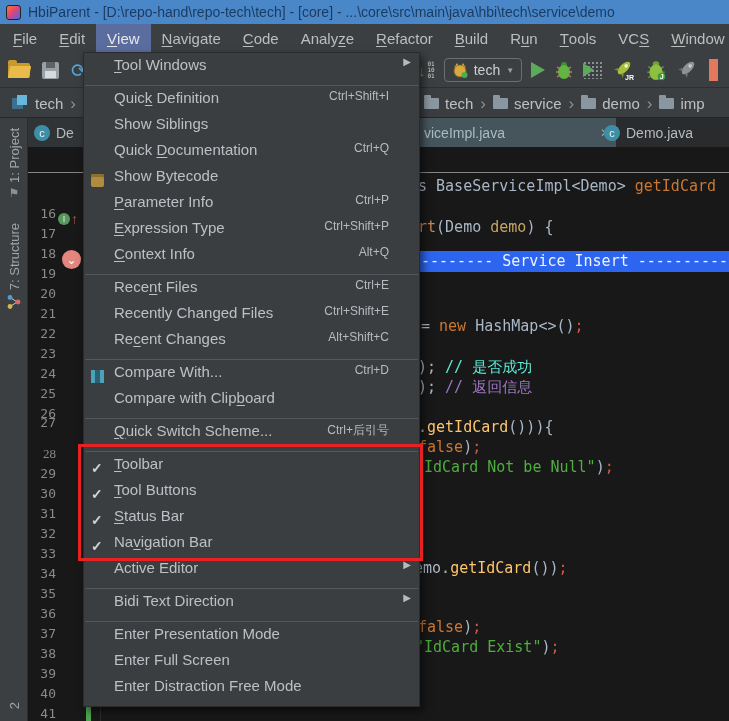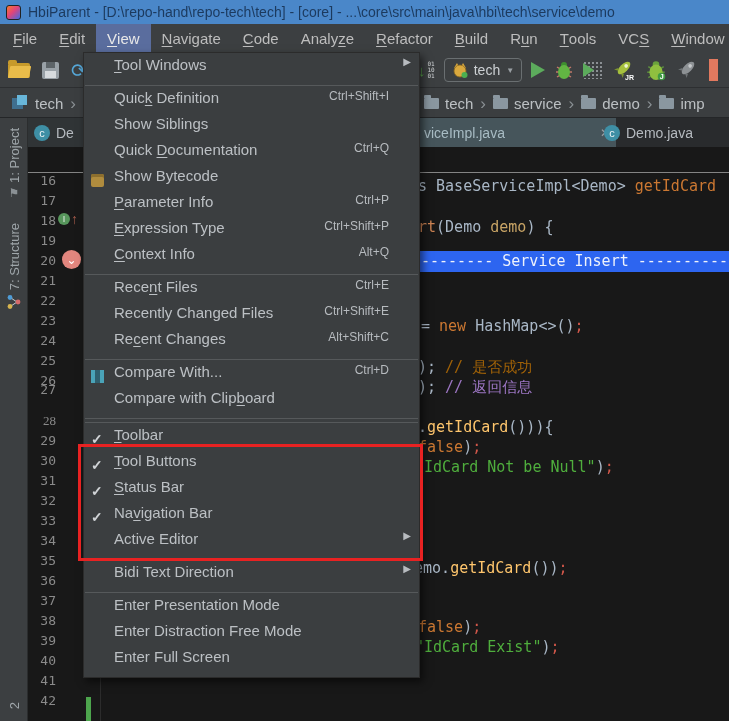--- a/index.html
+++ b/index.html
@@ -88,21 +88,21 @@
   #tab-active .close { margin-left:auto; color:#9aa0a6; font-size:12px; }
   #tab-demo { left:570px; width:130px; }
   .class-icon { width:16px; height:16px; border-radius:50%; background:#3e8fa5; color:#eef4f6;
     font-size:11px; display:flex; align-items:center; justify-content:center; flex:none; }
 
   
   #editor-bg { position:absolute; left:28px; top:147px; width:701px; height:574px; background:#181818; }
   .topline { position:absolute; left:28px; top:172px; width:701px; height:1px; background:#a8a8a8; opacity:.75; }
   .indent-guide { position:absolute; left:100px; top:147px; width:1px; height:574px; background:#2c2c2c; }
   .ln { position:absolute; left:28px; width:28px; height:20px; text-align:right;
-    font-family:"DejaVu Sans Mono",monospace; font-size:13px; line-height:20px; color:#8a8a8a; }
+    font-family:"DejaVu Sans Mono",monospace; font-size:13px; line-height:20px; color:#8a8a8a;margin-top:33px; }
   .code-frag { position:absolute; font-family:"DejaVu Sans Mono",monospace; font-size:15px;
     line-height:20px; white-space:pre; }
   #sel-band { position:absolute; left:86px; top:251px; width:643px; height:21px; }
   #sel-band .txt { position:absolute; left:335px; top:0; font-family:"DejaVu Sans Mono",monospace;
     font-size:15px; line-height:21px; color:#eef2fb; white-space:pre; }
   .marker-implement { position:absolute; left:58px; top:212px; display:flex; align-items:center; }
   .marker-implement .dot { width:12px; height:12px; border-radius:50%; background:#57965c; color:#e8efe9;
     font-size:9px; display:flex; align-items:center; justify-content:center; }
   .marker-implement .arr { color:#a65b4b; font-size:14px; font-weight:bold; line-height:1; margin-left:1px; }
   .marker-overridden { position:absolute; left:62px; top:250px; width:19px; height:19px; border-radius:50%;
@@ -328,21 +328,21 @@
       <div class="ln" style="top: 671px;">41</div>
       <div class="ln" style="top: 691px;">42</div>
     </div>
   <div id="sel-band" style="background: rgb(45, 101, 240);">
     <span class="txt">-------- Service Insert ----------------</span>
   </div>
   <div id="code-layer">
       <div class="code-frag" style="left: 418px; top: 176px;"><span style="color: rgb(169, 183, 198);">s BaseServiceImpl&lt;Demo&gt; </span><span style="color: rgb(204, 120, 50);">getIdCard</span></div>
       <div class="code-frag" style="left: 418px; top: 217px;"><span style="color: rgb(204, 131, 83);">rt</span><span style="color: rgb(169, 183, 198);">(</span><span style="color: rgb(169, 183, 198);">Demo </span><span style="color: rgb(200, 164, 101);">demo</span><span style="color: rgb(169, 183, 198);">) {</span></div>
       <div class="code-frag" style="left: 421px; top: 316px;"><span style="color: rgb(169, 183, 198);">= </span><span style="color: rgb(204, 120, 50);">new </span><span style="color: rgb(169, 183, 198);">HashMap&lt;&gt;()</span><span style="color: rgb(210, 87, 74);">;</span></div>
-      <div class="code-frag" style="left: 418px; top: 357px;"><span style="color: rgb(169, 183, 198);">); </span><span style="color: #a16207;">// 是否成功</span></div>
+      <div class="code-frag" style="left: 418px; top: 357px;"><span style="color: rgb(169, 183, 198);">); </span><span style="color: #5eead4;">// 是否成功</span></div>
       <div class="code-frag" style="left: 418px; top: 377px;"><span style="color: rgb(169, 183, 198);">); </span><span style="color: rgb(157, 118, 196);">// 返回信息</span></div>
       <div class="code-frag" style="left: 418px; top: 417px;"><span style="color: rgb(169, 183, 198);">.</span><span style="color: rgb(255, 198, 109);">getIdCard</span><span style="color: rgb(169, 183, 198);">())){</span></div>
       <div class="code-frag" style="left: 418px; top: 437px;"><span style="color: rgb(204, 120, 50);">false</span><span style="color: rgb(169, 183, 198);">)</span><span style="color: rgb(210, 87, 74);">;</span></div>
       <div class="code-frag" style="left: 415px; top: 457px;"><span style="color: rgb(79, 174, 61);">"IdCard Not be Null"</span><span style="color: rgb(169, 183, 198);">)</span><span style="color: rgb(210, 87, 74);">;</span></div>
       <div class="code-frag" style="left: 414px; top: 558px;"><span style="color: rgb(169, 183, 198);">emo.</span><span style="color: rgb(255, 198, 109);">getIdCard</span><span style="color: rgb(169, 183, 198);">())</span><span style="color: rgb(210, 87, 74);">;</span></div>
       <div class="code-frag" style="left: 418px; top: 617px;"><span style="color: rgb(204, 120, 50);">false</span><span style="color: rgb(169, 183, 198);">)</span><span style="color: rgb(210, 87, 74);">;</span></div>
       <div class="code-frag" style="left: 415px; top: 637px;"><span style="color: rgb(79, 174, 61);">"IdCard Exist"</span><span style="color: rgb(169, 183, 198);">)</span><span style="color: rgb(210, 87, 74);">;</span></div>
     </div>
   <div class="marker-implement">
     <span class="dot">I</span>
@@ -415,20 +415,25 @@
           <span class="mi-icon-compare"></span>
         </span>
         <span>Compare With...</span>
         <span class="shortcut">Ctrl+D</span>
       </div>
       <div class="mi">
         <span class="gut"></span>
         <span>Compare with Clip<span class="mn">b</span>oard</span>
       </div>
       <div class="menu-sep"></div>
+      <div class="mi">
+        <span class="gut"></span>
+        <span><span class="mn">Q</span>uick Switch Scheme...</span>
+        <span class="shortcut">Ctrl+后引号</span>
+      </div>
       <div class="menu-sep"></div>
       <div class="mi">
         <span class="gut">
           <span class="check">✓</span>
         </span>
         <span><span class="mn">T</span>oolbar</span>
       </div>
       <div class="mi">
         <span class="gut">
           <span class="check">✓</span>
@@ -458,23 +463,23 @@
         <span>Bidi Text Direction</span>
         <span class="sub-arrow">▶</span>
       </div>
       <div class="menu-sep"></div>
       <div class="mi">
         <span class="gut"></span>
         <span>Enter Presentation Mode</span>
       </div>
       <div class="mi">
         <span class="gut"></span>
+        <span>Enter Full Screen</span>
+      </div>
+      <div class="mi">
+        <span class="gut"></span>
         <span>Enter Distraction Free Mode</span>
       </div>
-      <div class="mi">
-        <span class="gut"></span>
-        <span>Enter Full Screen</span>
-      </div>
     </div>
 
   <div id="red-box" style="border-color: rgb(232, 34, 34);"></div>
 
 </div>
 
 </body></html>

